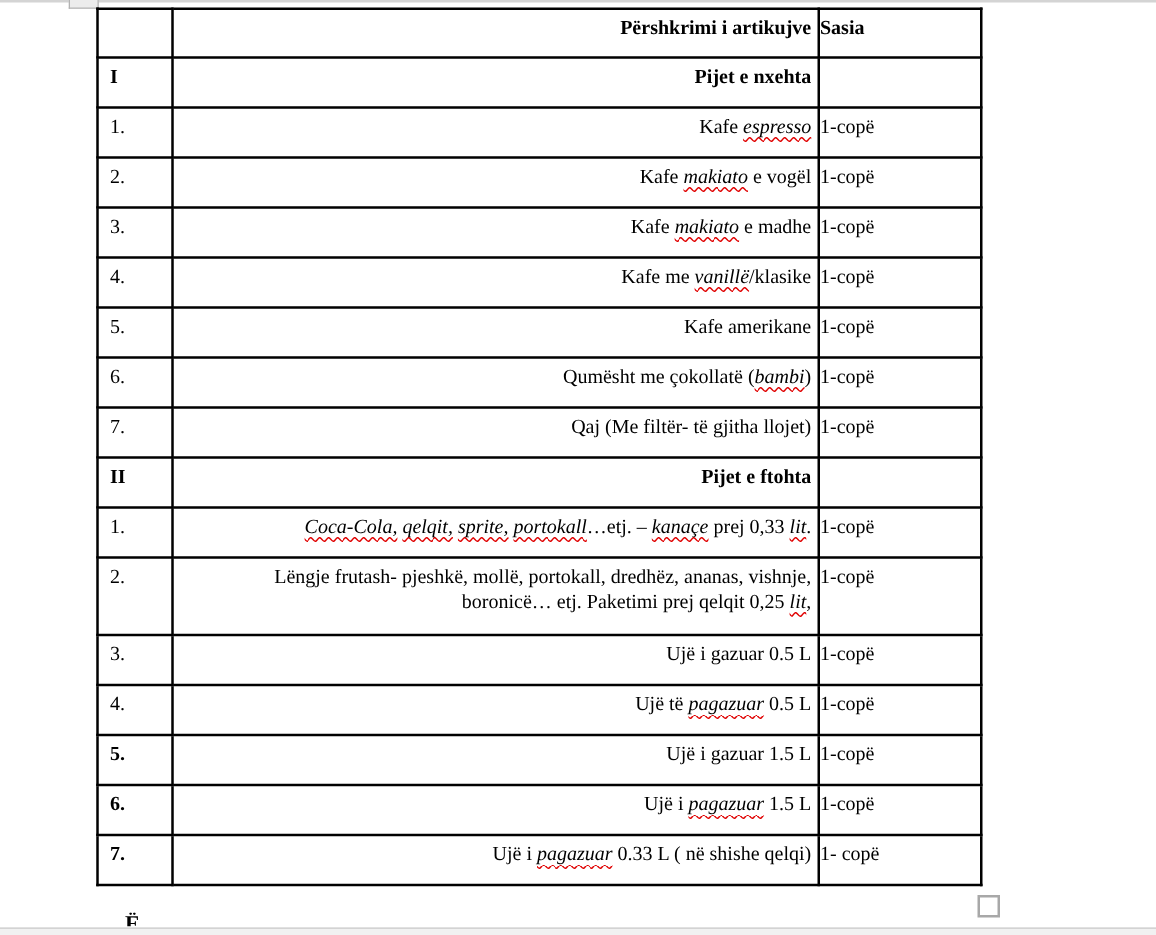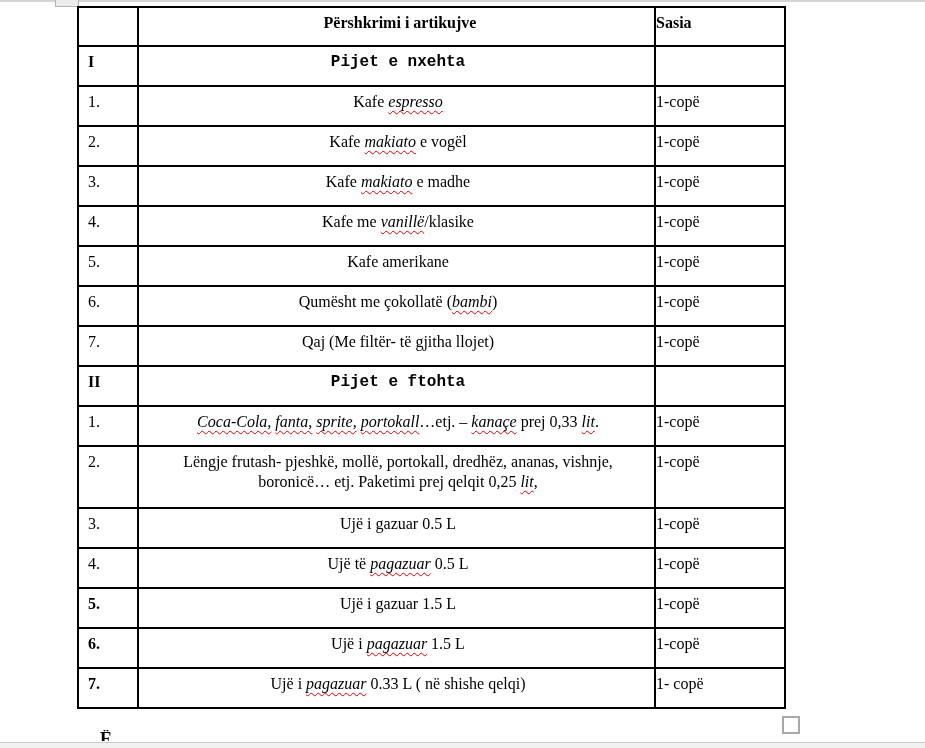--- a/index.html
+++ b/index.html
@@ -41,25 +41,25 @@
   table.menu td {
     border: 2px solid var(--table-border, #000000);
     vertical-align: top;
     padding-top: 5px;
     overflow: hidden;
   }
   tr.r { height: 40px; }
   tr.r-head { height: 39px; }
   tr.tall { height: 62px; }
   td.col-num { padding-left: 9px; text-align: left; }
-  td.col-desc { padding-left: 8px; padding-right: 5px; text-align: center; }
+  td.col-desc { padding-left: 8px; padding-right: 5px; text-align: right; }
   td.col-desc.hdr { padding-left: 12px; }
   td.col-qty { text-align: left; }
   .b { font-weight: bold; }
-  .center { text-align: center; padding-left: 0; font-family: Liberation Mono, monospace; }
+  .center { text-align: center; padding-left: 0; }
   .sq {
     text-decoration-line: underline;
     text-decoration-style: wavy;
     text-decoration-color: var(--misspell-color, #e00000);
     text-decoration-thickness: 1px;
     text-underline-offset: 3px;
     text-decoration-skip-ink: none;
     font-style: italic;
   }
   
@@ -145,21 +145,21 @@
           <td class="col-desc"><span>Qaj (Me filtër- të gjitha llojet)</span></td>
           <td class="col-qty">1-copë</td>
         </tr>
         <tr class="r">
           <td class="col-num b">II</td>
           <td class="col-desc b center">Pijet e ftohta</td>
           <td class="col-qty"></td>
         </tr>
         <tr class="r">
           <td class="col-num">1.</td>
-          <td class="col-desc"><span class="sq">Coca-Cola,</span><span> </span><span class="sq">fanta,</span><span> </span><span class="sq">sprite,</span><span> </span><span class="sq">portokall</span><span>…etj. – </span><span class="sq">kanaçe</span><span> prej 0,33 </span><span class="sq">lit</span><span>.</span></td>
+          <td class="col-desc"><span class="sq">Coca-Cola,</span><span> </span><span class="sq">qelqit,</span><span> </span><span class="sq">sprite,</span><span> </span><span class="sq">portokall</span><span>…etj. – </span><span class="sq">kanaçe</span><span> prej 0,33 </span><span class="sq">lit</span><span>.</span></td>
           <td class="col-qty">1-copë</td>
         </tr>
         <tr class="r tall">
           <td class="col-num">2.</td>
           <td class="col-desc"><span>Lëngje frutash- pjeshkë, mollë, portokall, dredhëz, ananas, vishnje, boronicë… etj. Paketimi prej qelqit 0,25 </span><span class="sq">lit</span><span>,</span></td>
           <td class="col-qty">1-copë</td>
         </tr>
         <tr class="r">
           <td class="col-num">3.</td>
           <td class="col-desc"><span>Ujë i gazuar 0.5 L</span></td>

